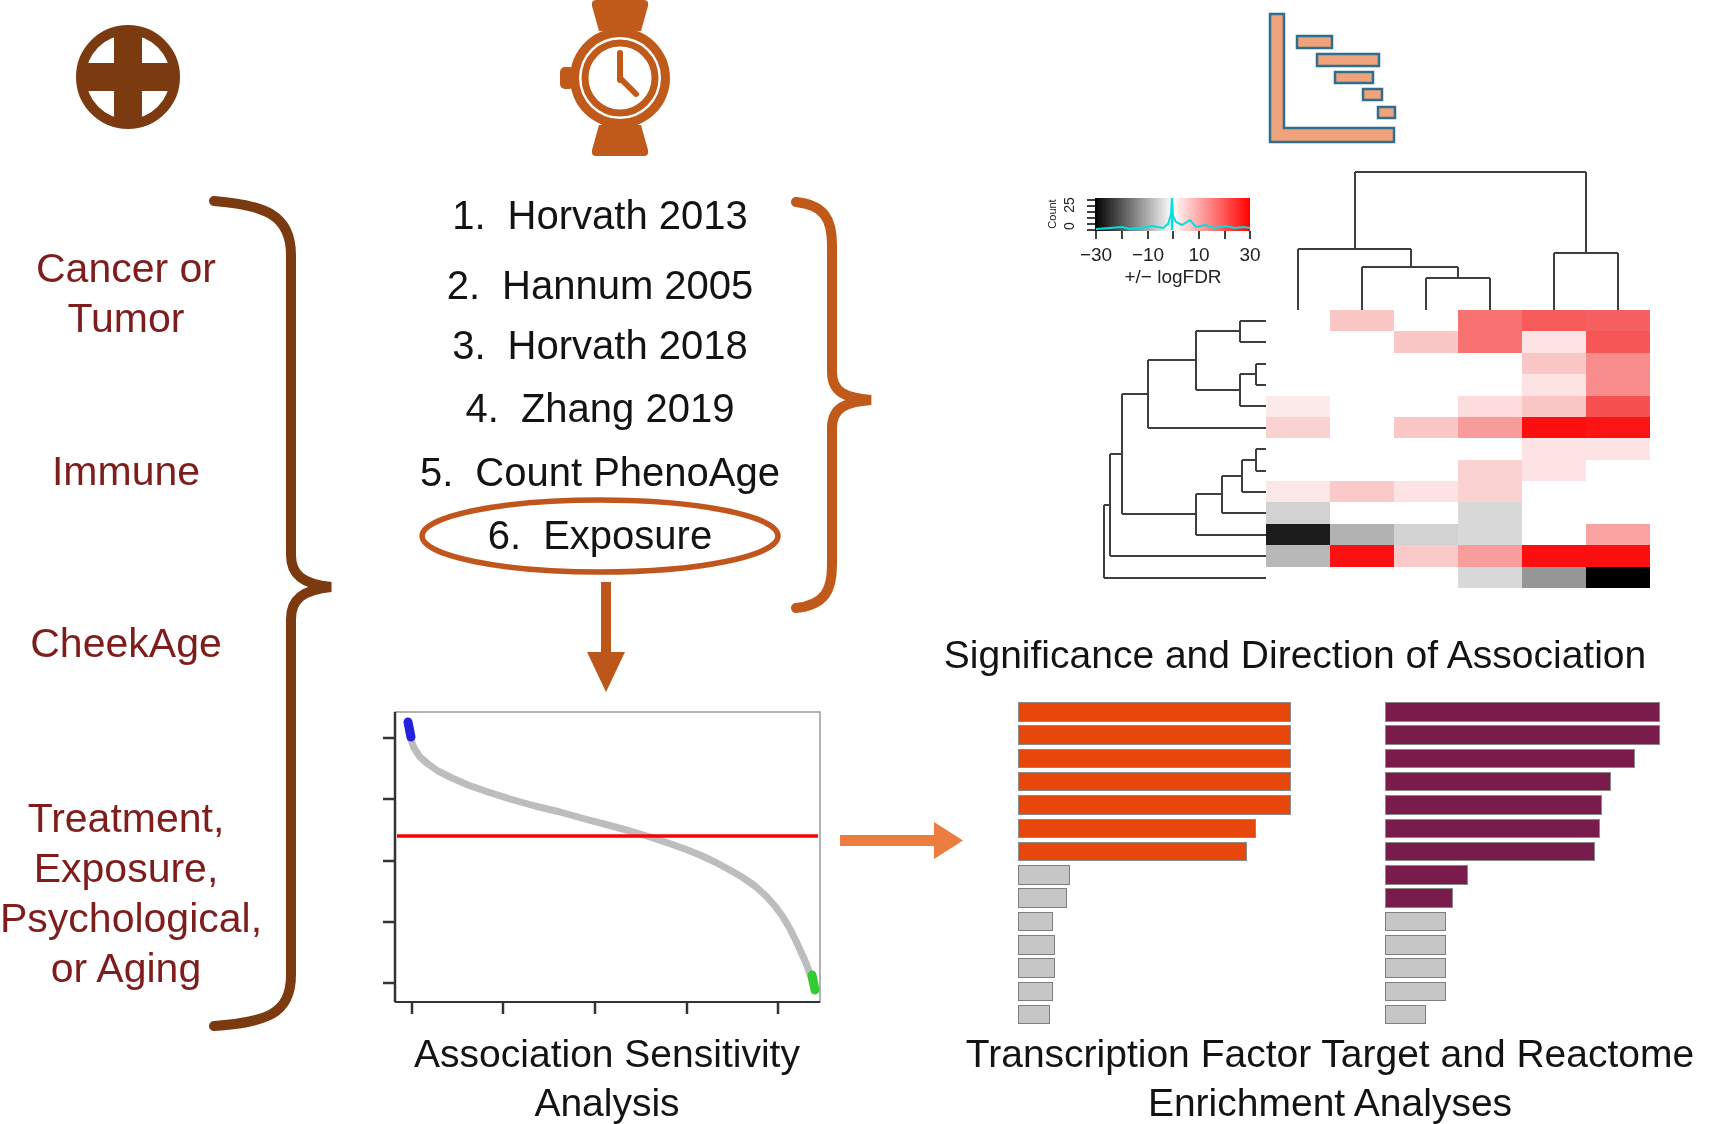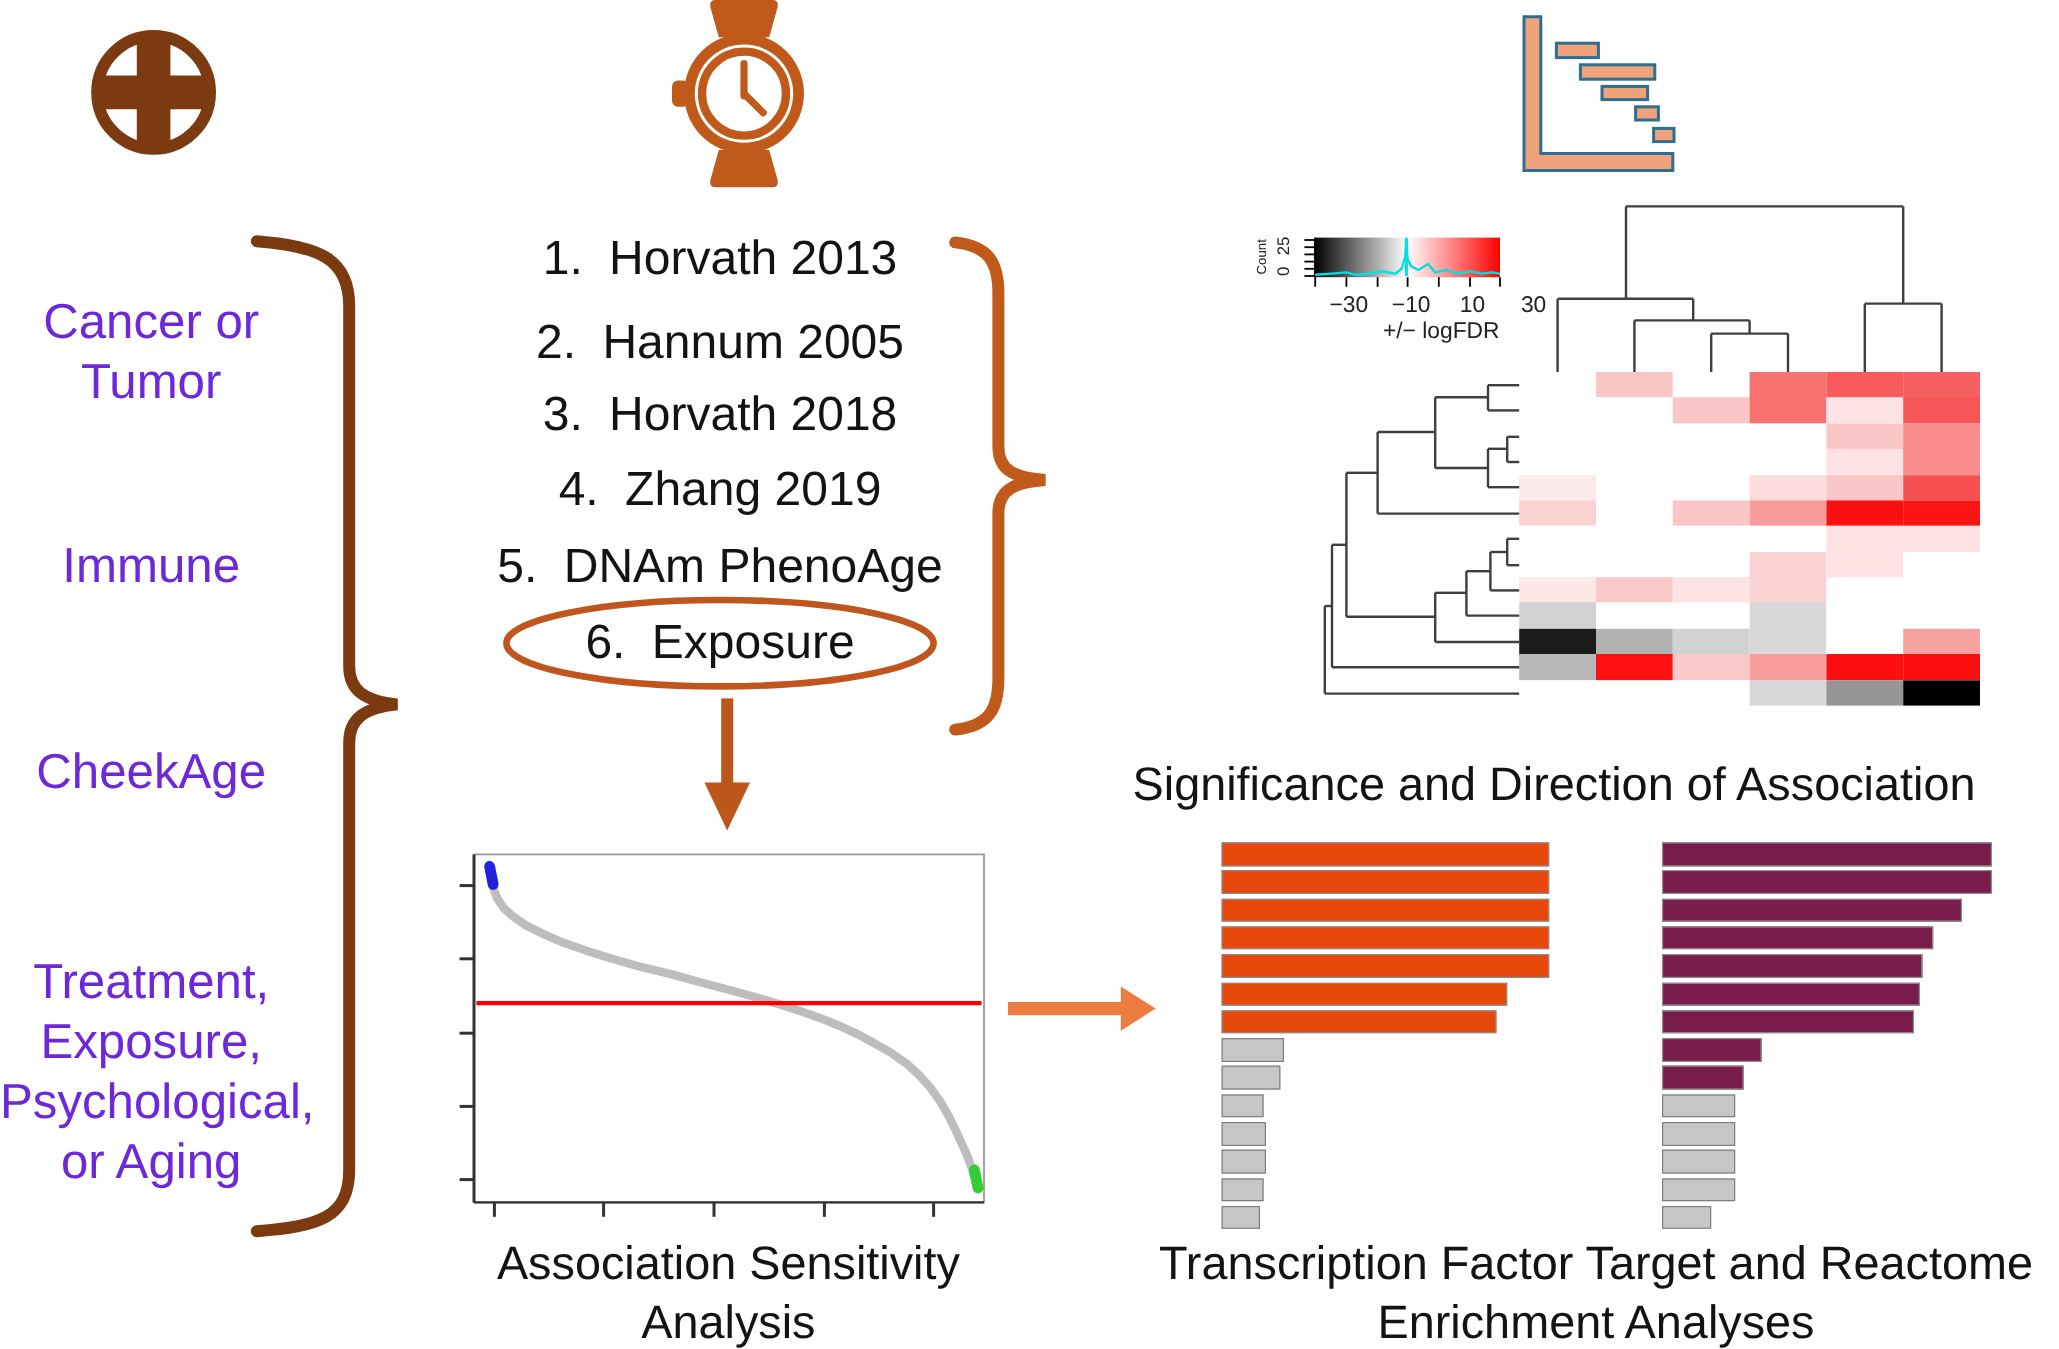--- a/index.html
+++ b/index.html
@@ -1,27 +1,27 @@
 <!DOCTYPE html>
 <html><head>
 <meta charset="utf-8">
 <style>
   html,body{margin:0;padding:0;background:#fff;}
   #canvas{position:relative;width:1716px;height:1124px;background:#fff;overflow:hidden;
           font-family:"Liberation Sans",sans-serif;color:#111;}
   .abs{position:absolute;}
-  .catgroup{width:252px;text-align:center;font-size:41px;line-height:50px;color:#6d28d9;}
+  .catgroup{width:252px;text-align:center;font-size:41px;line-height:50px;color:#7f1d1d;}
   .catline{white-space:nowrap;}
   .clockrow{position:absolute;left:370px;width:460px;height:50px;display:flex;
             justify-content:center;align-items:center;font-size:40px;color:#131313;}
   .clocknum{margin-right:22px;}
   .caption{text-align:center;font-size:39px;line-height:49px;color:#131313;}
   .hmcell{position:absolute;}
   .bar{position:absolute;box-sizing:border-box;}
-  .keylab{position:absolute;font-size:19px;color:#222;text-align:center;transform:translate(-50%,0);white-space:nowrap;margin-left:28px;}
+  .keylab{position:absolute;font-size:19px;color:#222;text-align:center;transform:translate(-50%,0);white-space:nowrap;}
   .keyrot{position:absolute;font-size:14px;color:#222;transform:translate(-50%,-50%) rotate(-90deg);white-space:nowrap;}
   svg{position:absolute;left:0;top:0;}
 </style>
 </head>
 <body>
 
 <div id="canvas">
 
   <div id="categories">
       <div class="abs catgroup" style="left: 0px; top: 243px;">
@@ -54,21 +54,21 @@
       <div class="clockrow" style="top: 320px;">
         <span class="clocknum">3.</span>
         <span>Horvath 2018</span>
       </div>
       <div class="clockrow" style="top: 383px;">
         <span class="clocknum">4.</span>
         <span>Zhang 2019</span>
       </div>
       <div class="clockrow" style="top: 447px;">
         <span class="clocknum">5.</span>
-        <span>DNAm PhenoAge</span>
+        <span>Count PhenoAge</span>
       </div>
       <div class="clockrow" style="top: 510px;">
         <span class="clocknum">6.</span>
         <span>Exposure</span>
       </div>
     </div>
 
   <div id="heatmap">
       <div class="hmcell" style="left: 1266px; top: 310px; width: 64px; height: 21.885px; background: rgb(255, 255, 255);"></div>
       <div class="hmcell" style="left: 1330px; top: 310px; width: 64px; height: 21.885px; background: rgb(250, 198, 198);"></div>

